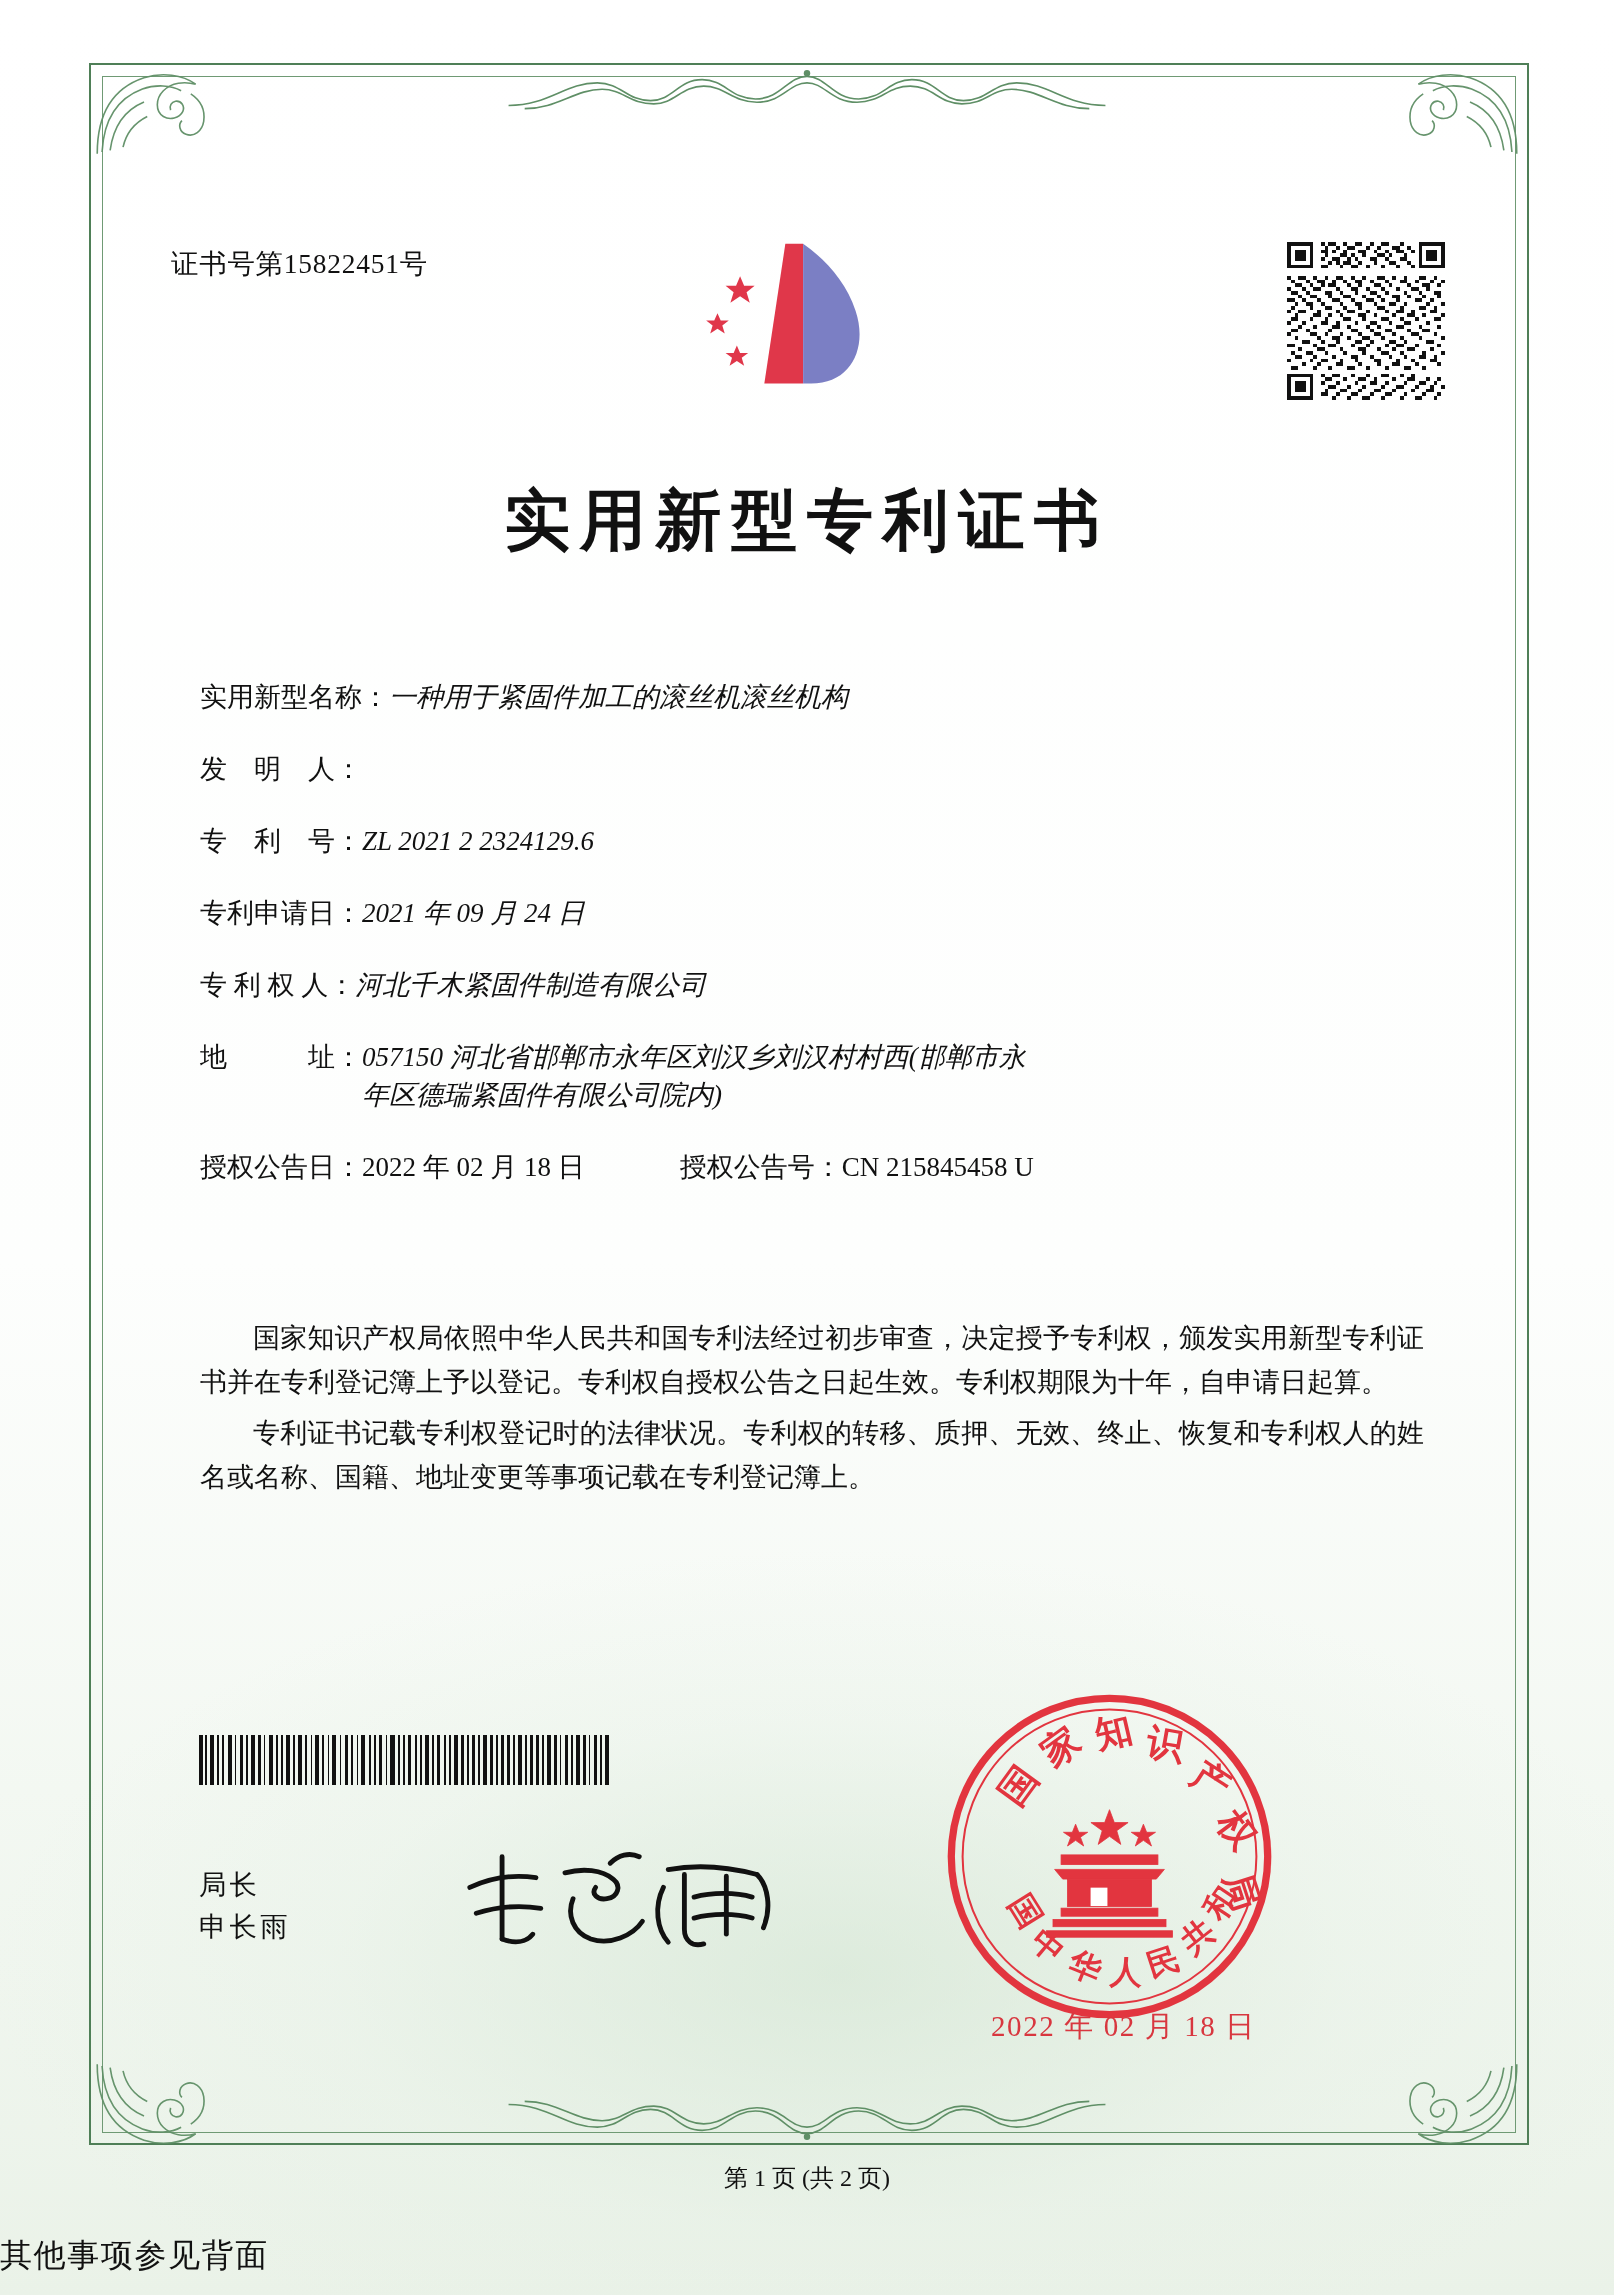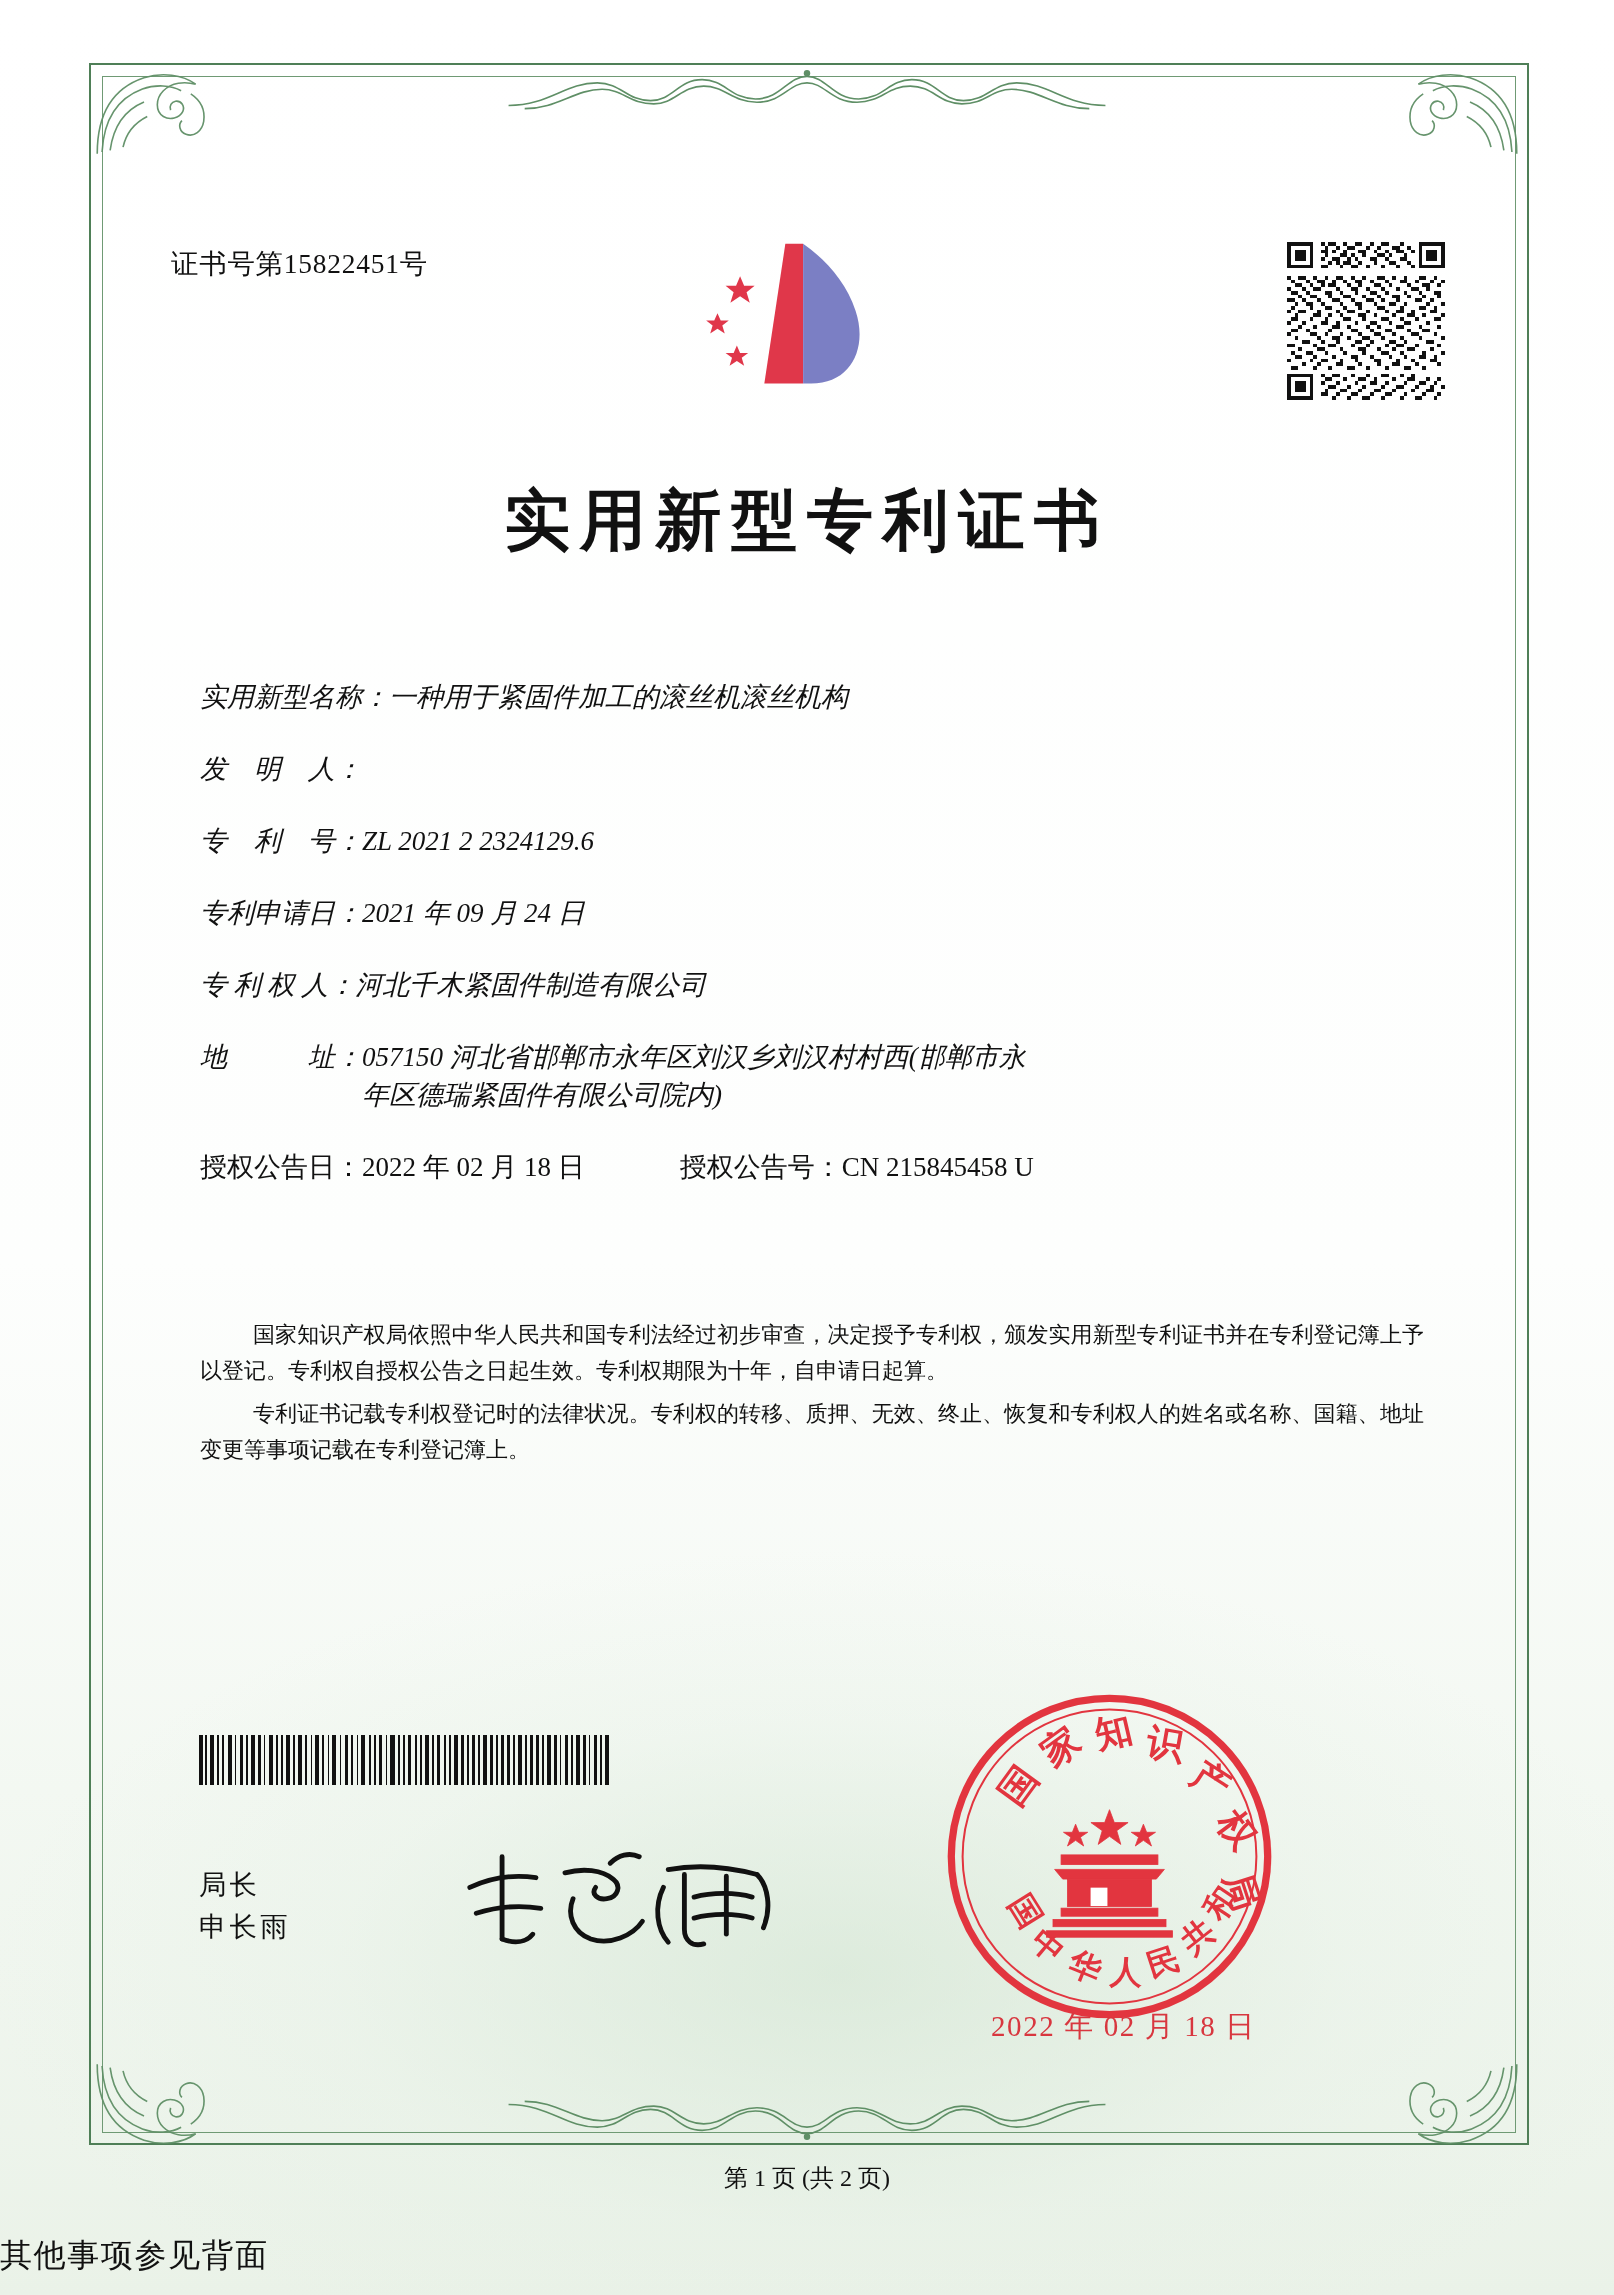--- a/index.html
+++ b/index.html
@@ -123,21 +123,20 @@
   }
   .field {
     display: flex;
     align-items: flex-start;
     margin-bottom: 45px;
   }
   .field .lbl {
     white-space: pre;
     flex: 0 0 auto;
     font-size: 27px;
-    font-style: italic;
   }
   .field .val {
     flex: 1 1 auto;
     font-size: 27px;
     font-style: italic;
   }
   .field .val .line2 {
     display: block;
     margin-left: 0;
     margin-top: 11.3px;
@@ -153,21 +152,21 @@
   }
   .grant-inner .g1 { white-space: pre; }
   .grant-inner .g2 { white-space: pre; margin-left: 95px; }
 
   
   .paras {
     position: absolute;
     left: 200px;
     top: 1317px;
     width: 1224px;
-    font-size: 22px;
+    font-size: 27px;
     line-height: 1.62;
     color: #111;
     text-align: justify;
   }
   .paras p {
     margin: 0 0 8px 0;
     text-indent: 53px;
   }
 
   

